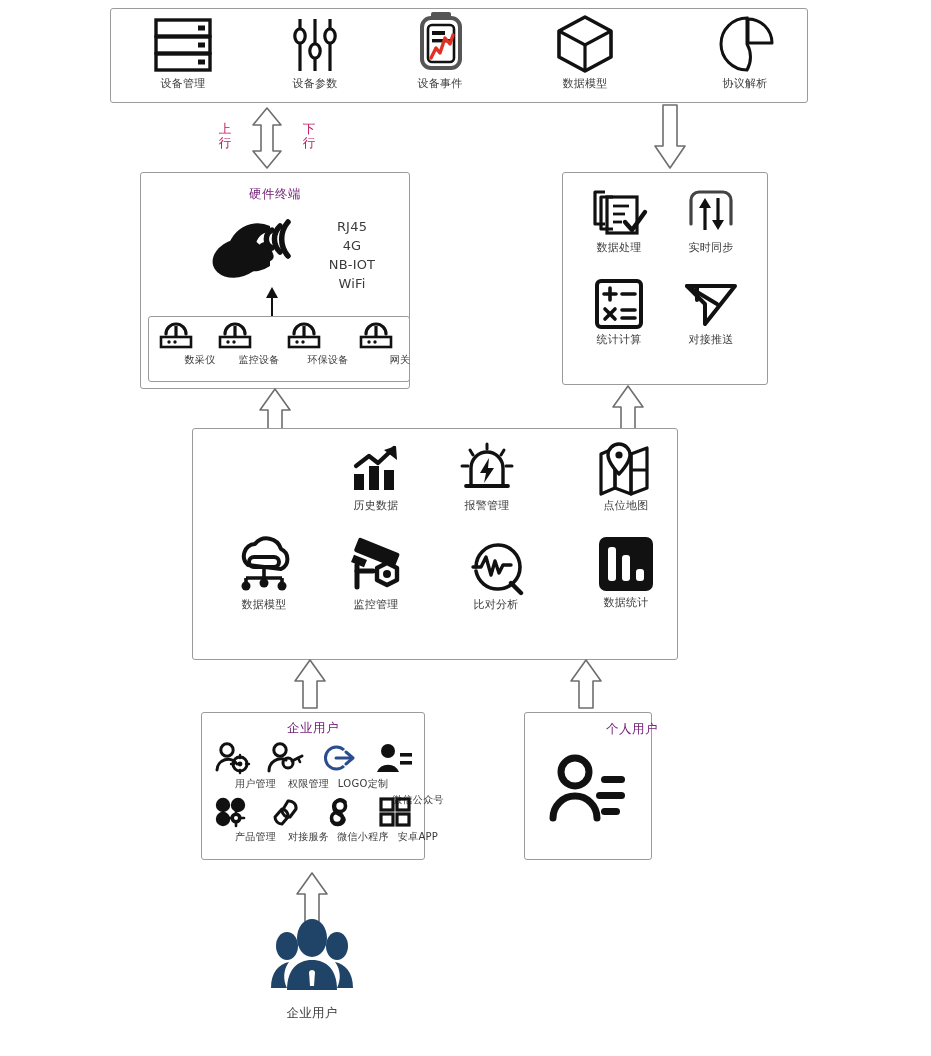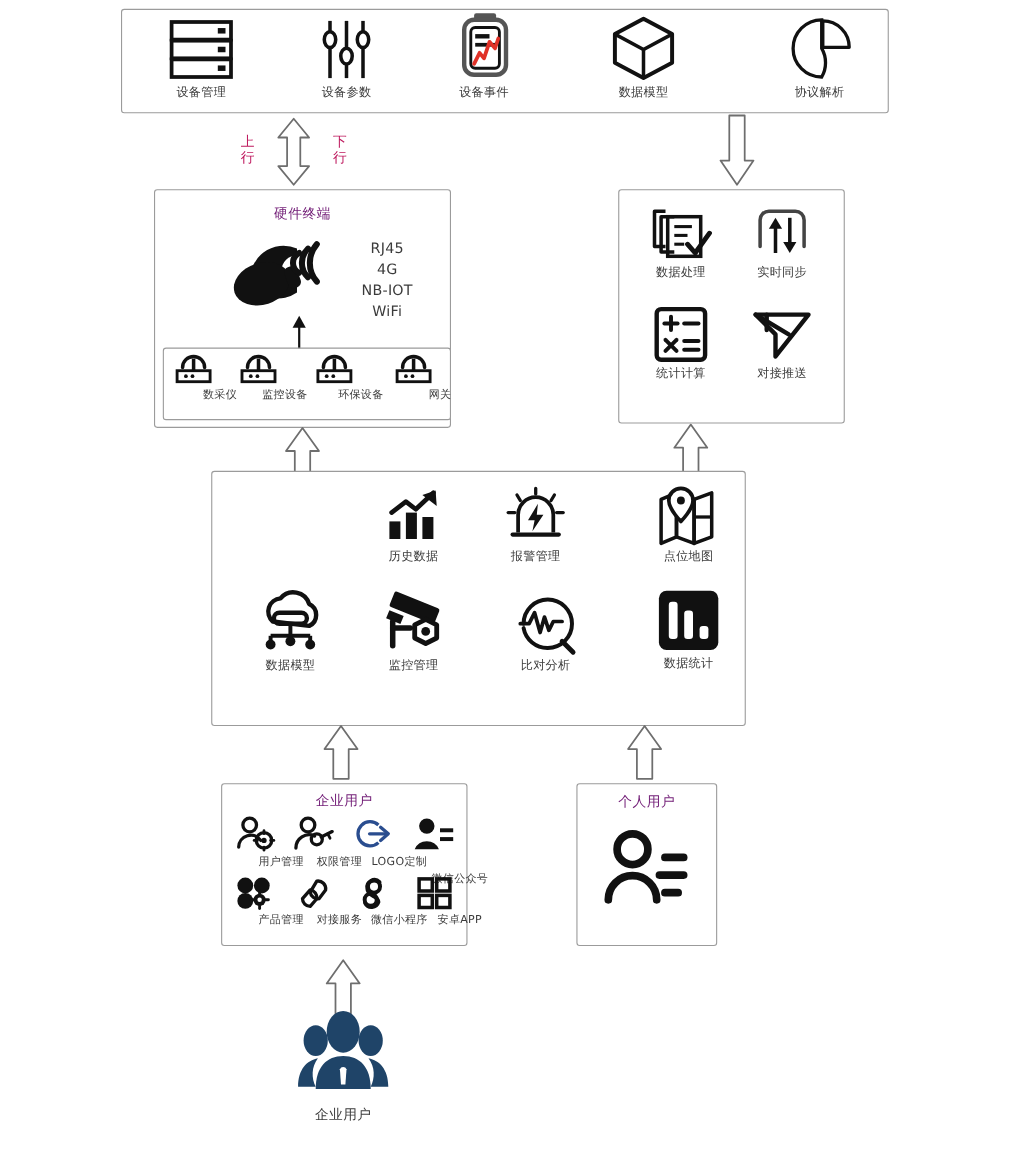--- a/index.html
+++ b/index.html
@@ -491,21 +491,21 @@
         <rect x="22" y="2" width="12" height="11" fill="none" stroke="#111" stroke-width="3.2"></rect>
         <rect x="6" y="17" width="12" height="11" fill="none" stroke="#111" stroke-width="3.2"></rect>
         <rect x="22" y="17" width="12" height="11" fill="none" stroke="#111" stroke-width="3.2"></rect>
       </svg>
     </span>
     <span class="lbl lbl-sm">安卓APP</span>
   </div>
 
   <div class="box" style="left:524px;top:712px;width:128px;height:148px;">
   </div>
-  <div class="boxtitle" style="left:524px;top:721px;width:128px;">个人用户</div>
+  <div class="boxtitle" style="left:524px;top:721px;width:128px;padding-left:44px;">个人用户</div>
 
   <div class="cell" style="left:544px;top:752px;width:88px;">
     <span class="glyph">
       <svg width="88" height="72" viewBox="0 0 88 72">
         <circle cx="31" cy="20" r="14" fill="none" stroke="#111" stroke-width="7"></circle>
         <path d="M9 66 A22 22 0 0 1 53 66" fill="none" stroke="#111" stroke-width="7" stroke-linecap="round"></path>
         <rect x="57" y="24" width="24" height="7" rx="3.5" fill="#111"></rect>
         <rect x="52" y="40" width="29" height="7" rx="3.5" fill="#111"></rect>
         <rect x="57" y="56" width="19" height="7" rx="3.5" fill="#111"></rect>
       </svg>

